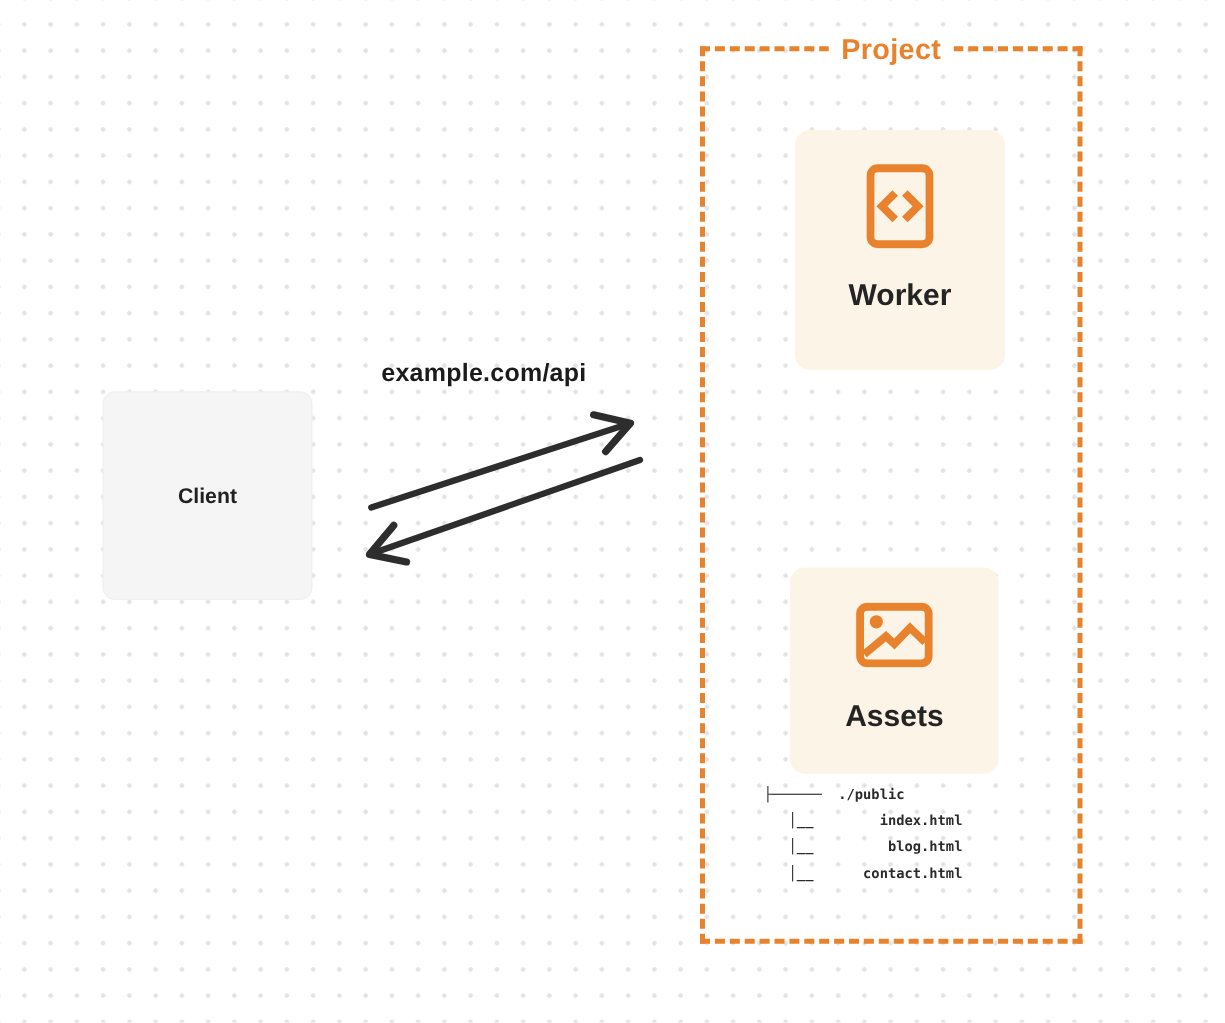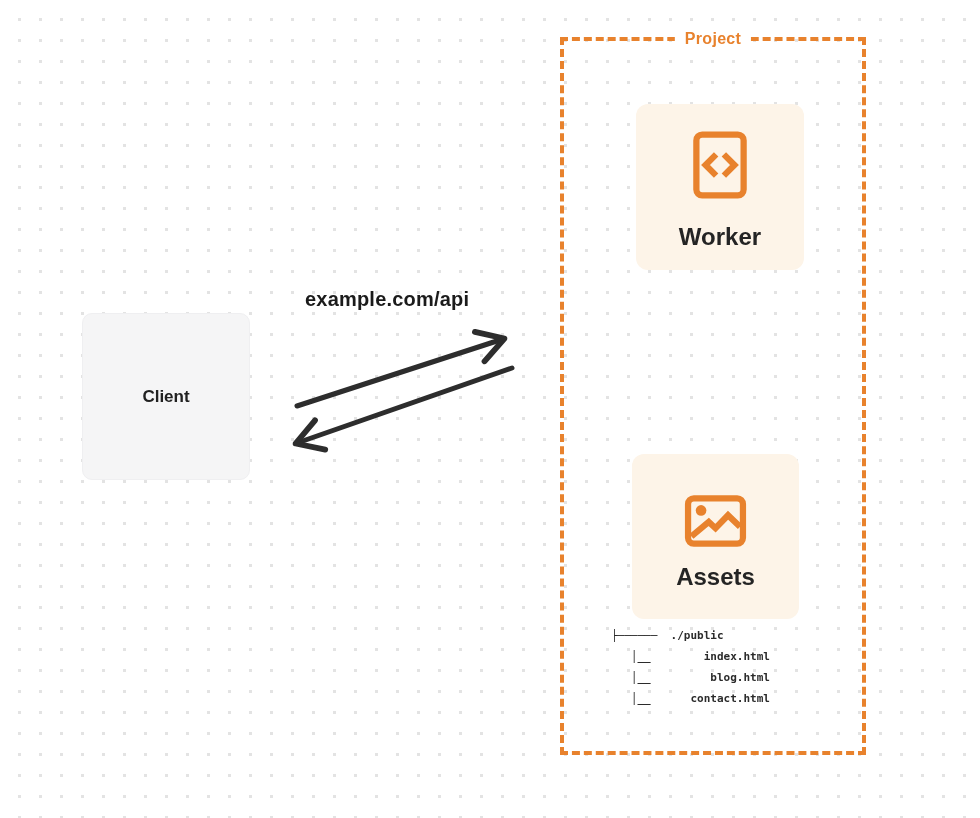--- a/index.html
+++ b/index.html
@@ -44,29 +44,29 @@
   .arrow-layer{position:absolute;left:0;top:0;width:980px;height:818px;pointer-events:none;}
   .arrow-stroke{stroke:var(--arrow,#2d2d2d);}
   .project-box{
     position:absolute;left:560px;top:37px;width:306px;height:718px;
     border:4px dashed var(--orange);
   }
   .project-label{
     position:absolute;left:50%;top:-18px;transform:translateX(-50%);
     background:var(--page);
     padding:0 10px;height:32px;line-height:32px;
-    font-size:16px;font-weight:bold;color:var(--orange);
+    font-size:23px;font-weight:bold;color:var(--orange);
     letter-spacing:0.3px;white-space:nowrap;
   }
   .inner-card{
     background:var(--cream);
     border-radius:12px;
   }
-  .worker-card{left:72px;top:63px;width:168px;height:166px;padding-top:27px;gap:24px;}
-  .assets-card{left:68px;top:413px;width:167px;height:165px;padding-top:41px;gap:16px;}
+  .worker-card{left:72px;top:63px;width:168px;height:192px;padding-top:27px;gap:24px;}
+  .assets-card{left:68px;top:413px;width:167px;height:165px;padding-top:28px;gap:26px;}
   .inner-card{position:absolute;}
   .inner-card .card-label{font-size:24px;font-weight:bold;color:#242424;}
   .icon-stroke{stroke:var(--orange);fill:none;}
   .icon-fill{fill:var(--orange);}
   .file-tree{
     position:absolute;left:47px;top:584px;
     font-family:"DejaVu Sans Mono", monospace;
     font-size:11px;line-height:21px;color:#2B2B2B;
     font-weight:bold;
     white-space:pre;

